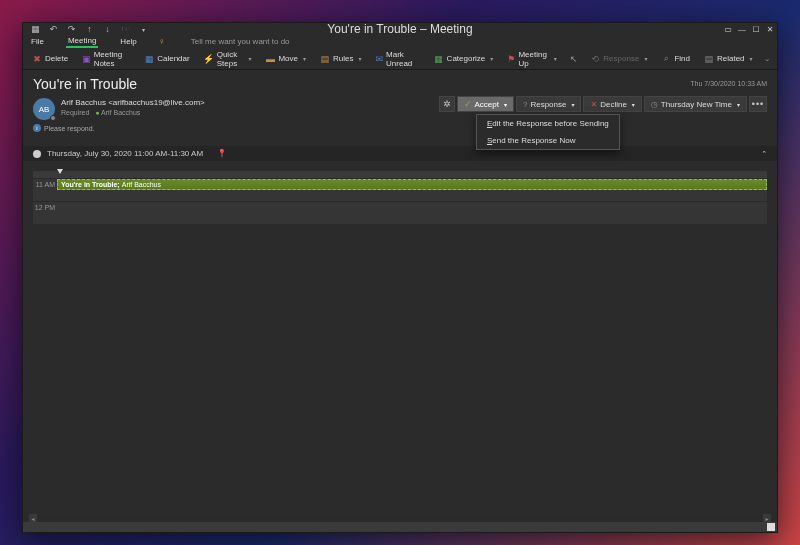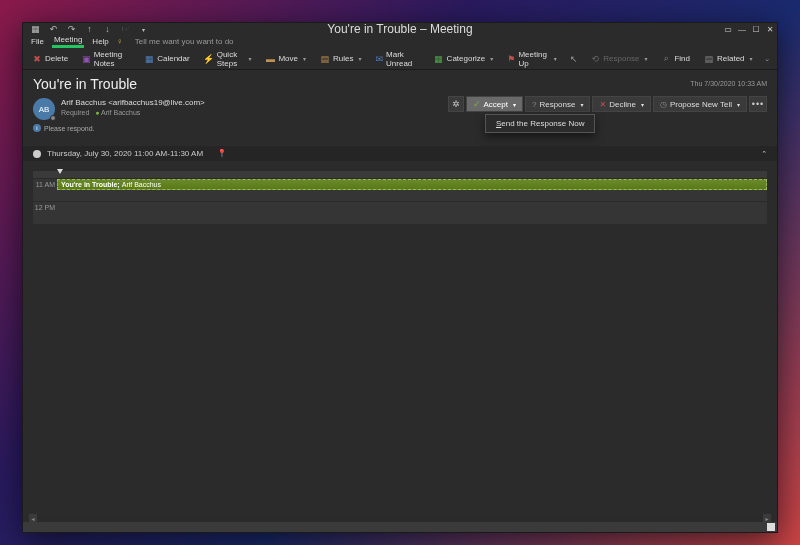--- a/index.html
+++ b/index.html
@@ -4,23 +4,23 @@
 <style>
 * { margin: 0; padding: 0; box-sizing: border-box; font-family: 'Segoe UI', Tahoma, sans-serif; }
 body { width: 800px; height: 545px; background: linear-gradient(135deg, #8b1a4a 0%, #2a1a5e 35%, #1a2a6e 60%, #c44 100%); overflow: hidden; position: relative; }
 .window { position: absolute; top: 22px; left: 22px; right: 22px; bottom: 12px; background: #2b2b2b; border: 1px solid #1a1a1a; box-shadow: 0 8px 30px rgba(0,0,0,0.6); display: flex; flex-direction: column; }
 .titlebar { height: 12px; background: #2b2b2b; display: flex; align-items: center; font-size: 8px; color: #ccc; position: relative; }
 .qat { display: flex; gap: 9px; padding-left: 8px; align-items: center; }
 .qat-icon { width: 9px; height: 9px; display: flex; align-items: center; justify-content: center; color: #bbb; font-size: 9px; }
 .title-center { position: absolute; left: 50%; transform: translateX(-50%); font-size: 12px; color: #ddd; }
 .win-controls { position: absolute; right: 0; display: flex; gap: 0; }
 .win-btn { width: 14px; height: 12px; display: flex; align-items: center; justify-content: center; font-size: 8px; color: #ccc; }
-.menubar { height: 13px; background: #2b2b2b; display: flex; align-items: center; font-size: 8px; color: #ddd; padding-left: 6px; gap: 6px; }
+.menubar { height: 13px; background: #2b2b2b; display: flex; align-items: center; font-size: 8px; color: #ddd; padding-left: 6px; gap: 20px; }
 .menu-item { padding: 1px 2px; }
-.menu-item.active { border-bottom: 4px solid #22c55e; }
+.menu-item.active { border-bottom: 2px solid #22c55e; }
 .tellme { color: #999; margin-left: 4px; }
 .bulb { color: #e0b040; margin-right: 2px; }
 .ribbon { height: 22px; background: #2b2b2b; border-bottom: 1px solid #1a1a1a; display: flex; align-items: center; padding: 0 6px; gap: 8px; font-size: 8px; color: #ddd; }
 .rib-btn { display: flex; align-items: center; gap: 3px; padding: 2px 3px; }
 .rib-icon { width: 10px; height: 10px; display: inline-flex; align-items: center; justify-content: center; font-size: 9px; }
 .rib-dd::after { content: '▾'; font-size: 6px; margin-left: 2px; color: #999; }
 .rib-disabled { color: #666; }
 .subject-bar { padding: 6px 10px 4px 10px; font-size: 14px; color: #eee; font-weight: 300; }
 .organizer-row { display: flex; align-items: flex-start; padding: 2px 10px 4px 10px; position: relative; }
 .avatar { width: 22px; height: 22px; border-radius: 50%; background: #4a7aa8; color: #fff; font-size: 8px; display: flex; align-items: center; justify-content: center; margin-right: 6px; position: relative; }
@@ -167,36 +167,37 @@
     <div class="rcv-time">Thu 7/30/2020 10:33 AM</div>
     <div class="resp-buttons">
       <div class="settings-btn">
           <span>✲</span>
         </div>
       <div class="resp-btn accept" style="position:relative;">
         <span class="chk">✓</span>
         <span>Accept</span>
         <span class="dd">▾</span>
         <div class="dropdown">
+          <div class="dd-item"><span class="ul">E</span><span>dit the Response before Sending</span></div>
           <div class="dd-item"><span class="ul">S</span><span>end the Response Now</span></div>
         </div>
       </div>
       <div class="resp-btn">
           <span class="q">?</span>
           <span>Response</span>
           <span class="dd">▾</span>
         </div>
       <div class="resp-btn">
           <span class="x">✕</span>
           <span>Decline</span>
           <span class="dd">▾</span>
         </div>
       <div class="resp-btn">
           <span class="clk">◷</span>
-          <span>Propose New Tell</span>
+          <span>Thursday New Time</span>
           <span class="dd">▾</span>
         </div>
       <div class="more-btn">
           <span>•••</span>
         </div>
     </div>
   </div>
 
   <div class="please-row">
     <span class="info-icon">i</span>

